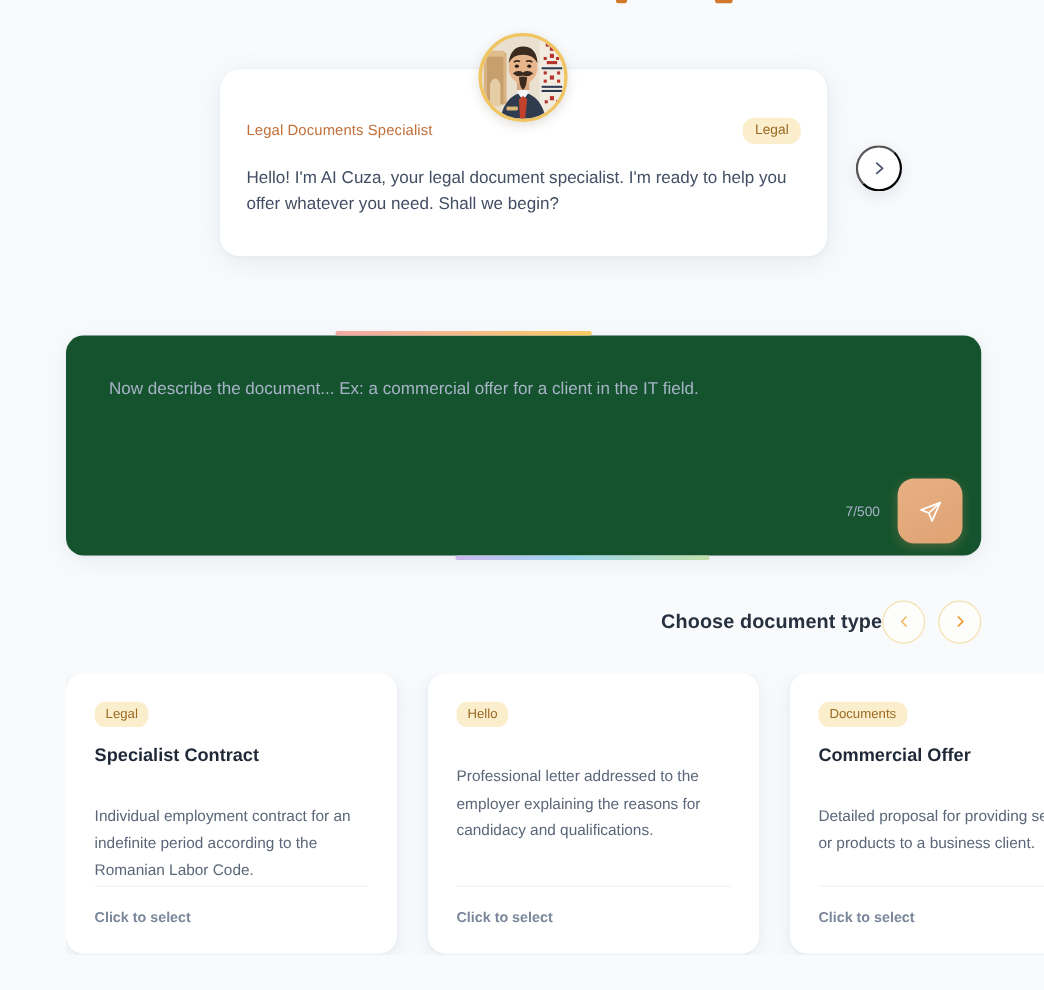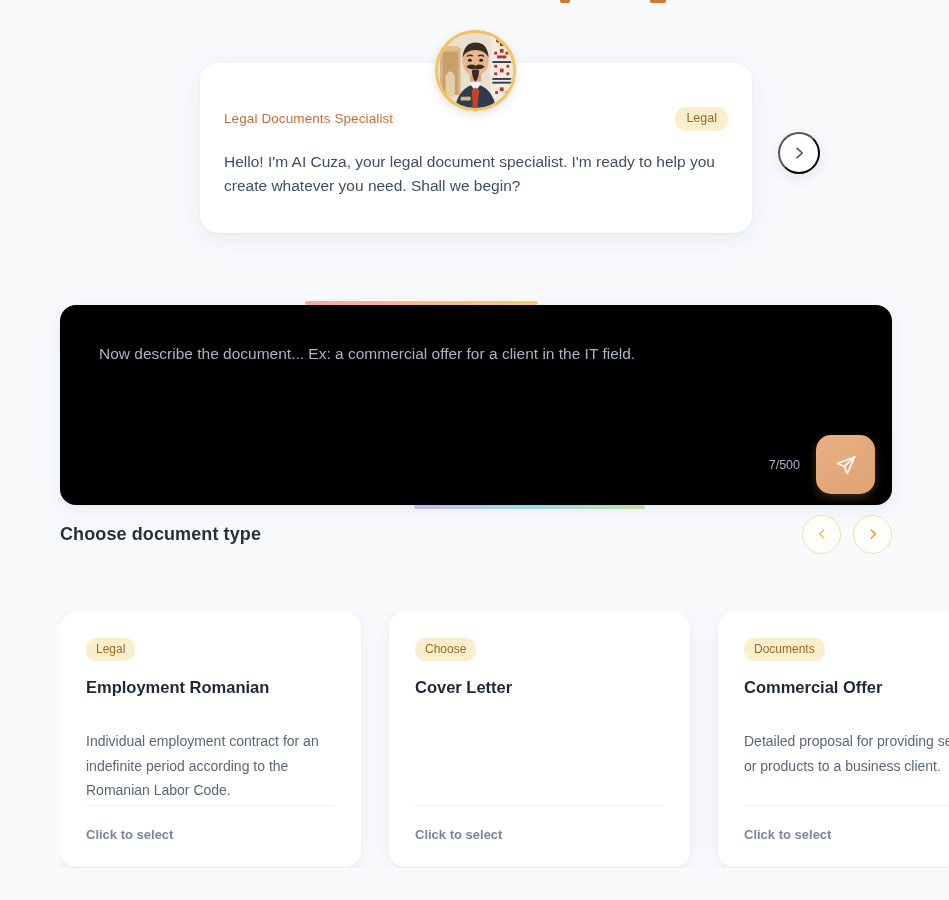--- a/index.html
+++ b/index.html
@@ -126,21 +126,21 @@
     position: absolute;
     left: 60px;
     top: 305px;
     width: 832px;
     height: 200px;
   }
 
   .prompt-panel {
     position: absolute;
     inset: 0;
-    background: #000000;
+    background: #14532d;
     border-radius: 16px;
     box-shadow: 0 5px 22px rgba(110,125,150,.10),
                 0 1px 3px rgba(110,125,150,.06);
   }
 
   .grad-bar {
     position: absolute;
     height: 4px;
     border-radius: 3px;
   }
@@ -188,26 +188,26 @@
     align-items: center;
     justify-content: center;
     cursor: pointer;
   }
   .send-btn svg { width: 22px; height: 22px; }
 
   
   .section-head {
     position: absolute;
     left: 60px;
-    top: 514px;
+    top: 545px;
     width: 832px;
     height: 40px;
     display: flex;
     align-items: center;
-    justify-content: space-between;
+    justify-content: flex-end;
   }
 
   .section-title {
     font-size: 18px;
     font-weight: bold;
     color: #27303f;
     letter-spacing: .1px;
   }
 
   .carousel-nav { display: flex; gap: 12px; }
@@ -306,21 +306,21 @@
   <span class="frag f2"></span>
 </div>
 
 <section class="hero">
 
   <div class="assistant-card">
     <div class="assistant-head">
       <span class="assistant-role">Legal Documents Specialist</span>
       <span class="pill">Legal</span>
     </div>
-    <p class="assistant-msg">Hello! I'm AI Cuza, your legal document specialist. I'm ready to help you create whatever you need. Shall we begin?</p>
+    <p class="assistant-msg">Hello! I'm AI Cuza, your legal document specialist. I'm ready to help you offer whatever you need. Shall we begin?</p>
   </div>
 
   <div class="avatar">
     <svg viewBox="0 0 80 80">
       <rect x="0" y="0" width="80" height="80" fill="#e9e0cf"></rect>
 
       <g fill="#cba濃"></g>
       <rect x="2" y="16" width="22" height="50" fill="#d9b383"></rect>
       <rect x="5" y="20" width="16" height="46" fill="#c79f6d"></rect>
       <path d="M8 46 q5 -10 10 0 v22 h-10 z" fill="#e5cda6"></path>
@@ -411,31 +411,31 @@
       </svg>
     </button>
   </div>
 </div>
 
 <section class="cards-strip">
   <div class="cards-row">
 
     <article class="doc-card">
       <span class="doc-tag">Legal</span>
-      <h3 class="doc-title">Employment Romanian</h3>
+      <h3 class="doc-title">Specialist Contract</h3>
       <p class="doc-desc">Individual employment contract for an indefinite period according to the Romanian Labor Code.</p>
       <div class="doc-foot">
         <div class="doc-divider"></div>
         <span class="doc-select">Click to select</span>
       </div>
     </article>
 
     <article class="doc-card">
-      <span class="doc-tag">Choose</span>
-      <h3 class="doc-title">Cover Letter</h3>
+      <span class="doc-tag">Hello</span>
+      <p class="doc-desc">Professional letter addressed to the employer explaining the reasons for candidacy and qualifications.</p>
       <div class="doc-foot">
         <div class="doc-divider"></div>
         <span class="doc-select">Click to select</span>
       </div>
     </article>
 
     <article class="doc-card">
       <span class="doc-tag">Documents</span>
       <h3 class="doc-title">Commercial Offer</h3>
       <p class="doc-desc">Detailed proposal for providing services or products to a business client.</p>

